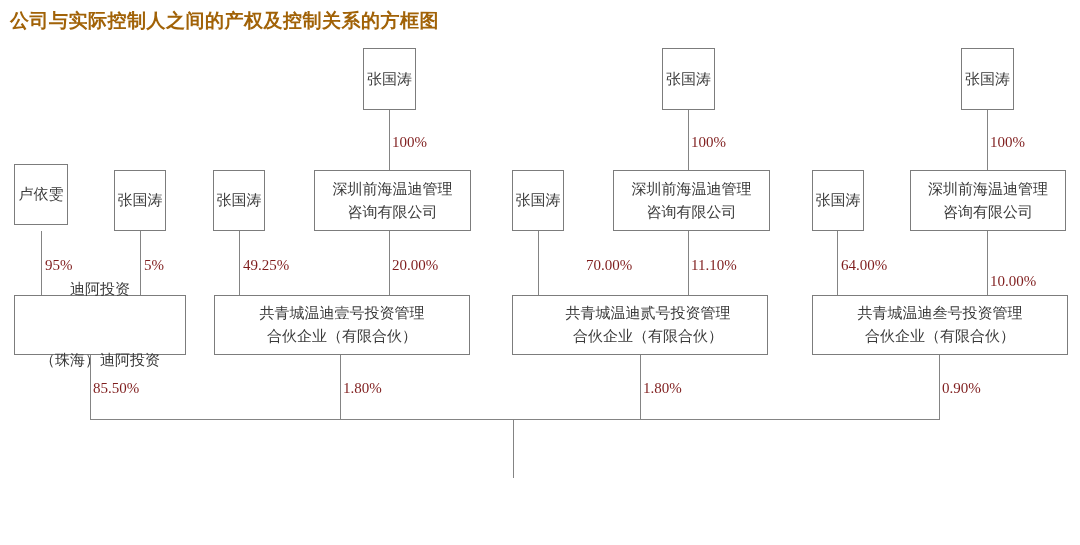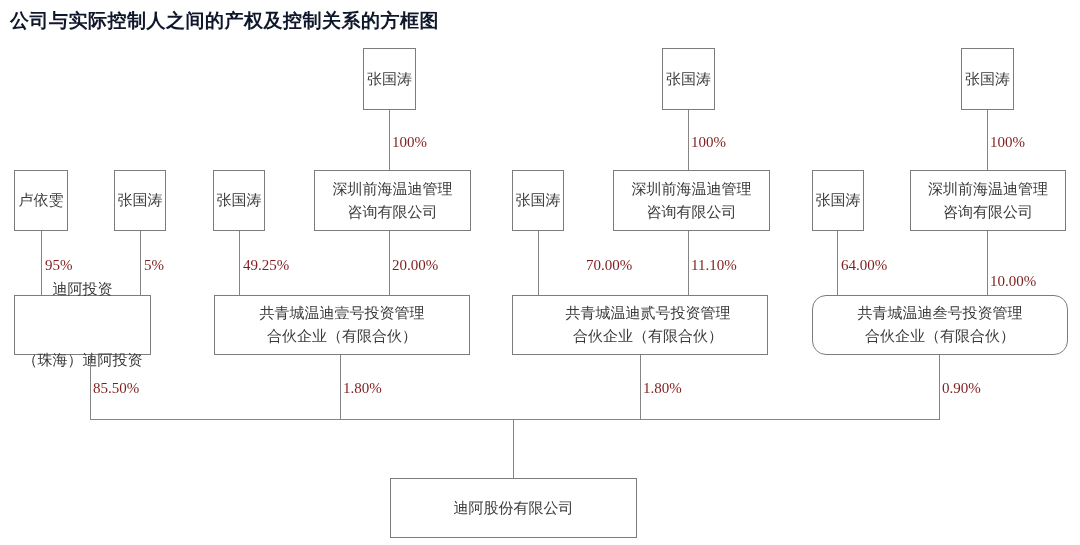--- a/index.html
+++ b/index.html
@@ -11,21 +11,21 @@
     background: #ffffff;
     font-family: "Liberation Serif", "DejaVu Serif", serif;
     overflow: hidden;
   }
   .title {
     position: absolute;
     left: 10px;
     top: 8px;
     font-size: 19px;
     font-weight: bold;
-    color: #0f172a;
+    color: #a16207;
     letter-spacing: 0.5px;
     white-space: nowrap;
   }
   .node {
     position: absolute;
     border: 1px solid #7c7c7c;
     background: #ffffff;
     display: flex;
     flex-direction: column;
     align-items: center;
@@ -56,21 +56,21 @@
   <div class="node" style="left:363px; top:48px; width:53px; height:62px;">
     <span>张国涛</span>
   </div>
   <div class="node" style="left:662px; top:48px; width:53px; height:62px;">
     <span>张国涛</span>
   </div>
   <div class="node" style="left:961px; top:48px; width:53px; height:62px;">
     <span>张国涛</span>
   </div>
 
-  <div class="node" style="left:14px; top:170px; width:54px; height:61px;">
+  <div class="node" style="left:14px; top:164px; width:54px; height:61px;">
     <span>卢依雯</span>
   </div>
   <div class="node" style="left:114px; top:170px; width:52px; height:61px;">
     <span>张国涛</span>
   </div>
   <div class="node" style="left:213px; top:170px; width:52px; height:61px;">
     <span>张国涛</span>
   </div>
   <div class="node" style="left:314px; top:170px; width:157px; height:61px;">
     <span>深圳前海温迪管理</span>
@@ -84,40 +84,37 @@
     <span>咨询有限公司</span>
   </div>
   <div class="node" style="left:812px; top:170px; width:52px; height:61px;">
     <span>张国涛</span>
   </div>
   <div class="node" style="left:910px; top:170px; width:156px; height:61px;">
     <span>深圳前海温迪管理</span>
     <span>咨询有限公司</span>
   </div>
 
-  <div class="node" style="left:14px; top:295px; width:137px; height:60px;gap:48px;">
+  <div class="node" style="left:14px; top:295px; width:172px; height:60px;gap:48px;">
     <span>迪阿投资</span>
     <span>（珠海）迪阿投资</span>
   </div>
   <div class="node" style="left:214px; top:295px; width:256px; height:60px;">
     <span>共青城温迪壹号投资管理</span>
     <span>合伙企业（有限合伙）</span>
   </div>
   <div class="node" style="left:512px; top:295px; width:256px; height:60px;padding-left:16px;">
     <span>共青城温迪贰号投资管理</span>
     <span>合伙企业（有限合伙）</span>
   </div>
-  <div class="node" style="left:812px; top:295px; width:256px; height:60px;border-radius:14px;">
+  <div class="node" style="left:812px; top:295px; width:256px; height:60px;">
     <span>共青城温迪叁号投资管理</span>
     <span>合伙企业（有限合伙）</span>
   </div>
 
-  <div class="node" style="left:390px; top:478px; width:247px; height:60px;">
-    <span>迪阿股份有限公司</span>
-  </div>
 
   <div class="vline" style="left:389px; top:110px; height:60px;"></div>
   <div class="vline" style="left:688px; top:110px; height:60px;"></div>
   <div class="vline" style="left:987px; top:110px; height:60px;"></div>
 
   <div class="vline" style="left:41px; top:231px; height:64px;"></div>
   <div class="vline" style="left:140px; top:231px; height:64px;"></div>
   <div class="vline" style="left:239px; top:231px; height:64px;"></div>
   <div class="vline" style="left:389px; top:231px; height:64px;"></div>
   <div class="vline" style="left:538px; top:231px; height:64px;"></div>

